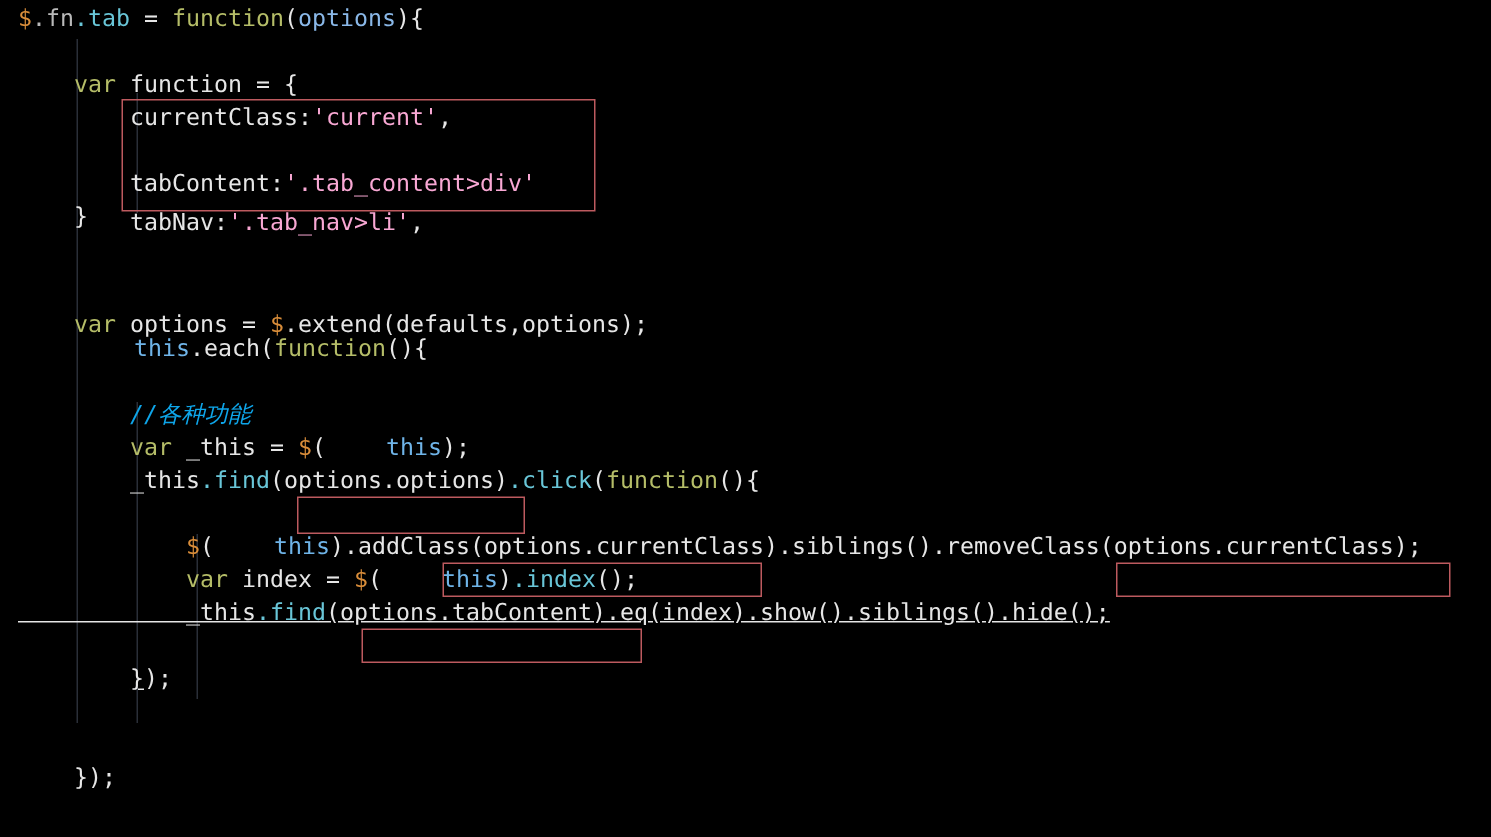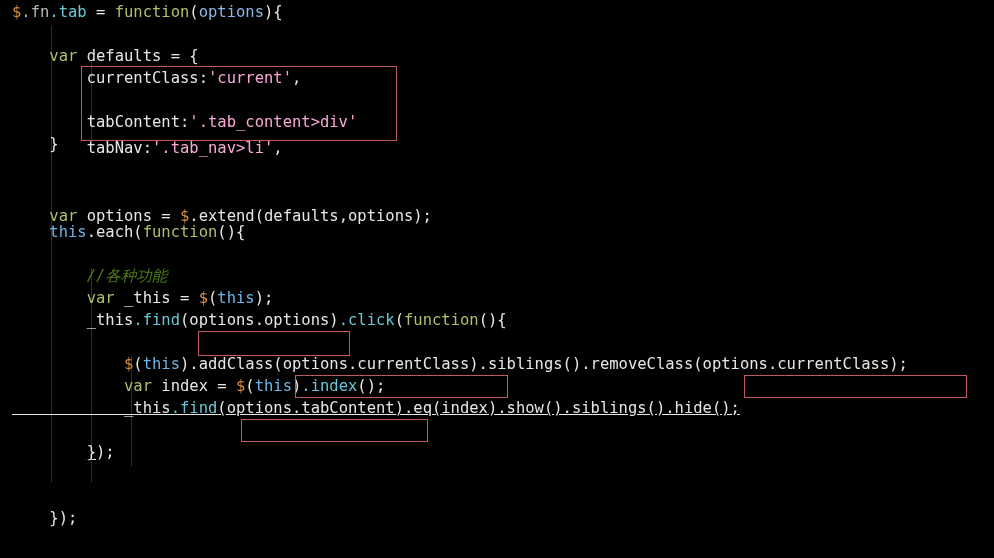--- a/index.html
+++ b/index.html
@@ -35,23 +35,23 @@
     color: #e6e6e6;
   }
 
   
   .t-plain    { color: #e6e6e6; }
   .t-dollar   { color: #d98d3a; }
   .t-prop     { color: #b9b9b9; }
   .t-method   { color: #69c6d8; }
   .t-keyword  { color: #b5bd68; }
   .t-param    { color: #8ab8e8; }
-  .t-this     { color: #6fb4e8; }
+  .t-this     { color: #6fb4e8; margin-left: 40px; }
   .t-string   { color: #f9a8d4; }
-  .t-comment  { color: #4d7c0f; font-style: italic; }
+  .t-comment  { color: #0ea5e9; font-style: italic; }
   .t-underline{ text-decoration: underline; text-underline-offset: 2px; }
 
   
   .indent-guide {
     position: absolute;
     width: 1px;
     background: #2a2f38;
   }
 
   
@@ -68,21 +68,21 @@
 
 <div id="editor">
   <div id="indent-guides">
       <div class="indent-guide" style="left: 51px; top: 26px; height: 456px;"></div>
       <div class="indent-guide" style="left: 91px; top: 62px; height: 80px;"></div>
       <div class="indent-guide" style="left: 91px; top: 268px; height: 214px;"></div>
       <div class="indent-guide" style="left: 131px; top: 356px; height: 110px;"></div>
     </div>
   <div id="code-layer">
       <div class="code-line" style="left: 12px; top: 1px;"><span class="t-dollar">$</span><span class="t-prop">.fn</span><span class="t-method">.tab</span><span class="t-plain"> = </span><span class="t-keyword">function</span><span class="t-plain">(</span><span class="t-param">options</span><span class="t-plain">){</span></div>
-      <div class="code-line" style="left: 12px; top: 45px;"><span class="t-plain">    </span><span class="t-keyword">var</span><span class="t-plain"> defaults = {</span></div>
+      <div class="code-line" style="left: 12px; top: 45px;"><span class="t-plain">    </span><span class="t-keyword">var</span><span class="t-plain"> function = {</span></div>
       <div class="code-line" style="left: 12px; top: 67px;"><span class="t-plain">        </span><span class="t-plain">currentClass:</span><span class="t-string">'current'</span><span class="t-plain">,</span></div>
       <div class="code-line" style="left: 12px; top: 89px; margin-top: 48px;"><span class="t-plain">        </span><span class="t-plain">tabNav:</span><span class="t-string">'.tab_nav&gt;li'</span><span class="t-plain">,</span></div>
       <div class="code-line" style="left: 12px; top: 111px;"><span class="t-plain">        </span><span class="t-plain">tabContent:</span><span class="t-string">'.tab_content&gt;div'</span></div>
       <div class="code-line" style="left: 12px; top: 133px;"><span class="t-plain">    }</span></div>
       <div class="code-line" style="left: 12px; top: 177px; margin-top: 28px;"><span class="t-plain">    </span><span class="t-keyword">var</span><span class="t-plain"> options = </span><span class="t-dollar">$</span><span class="t-plain">.extend(defaults,options);</span></div>
       <div class="code-line" style="left: 12px; top: 221px;"><span class="t-plain">    </span><span class="t-this">this</span><span class="t-plain">.each(</span><span class="t-keyword">function</span><span class="t-plain">(){</span></div>
       <div class="code-line" style="left: 12px; top: 265px;"><span class="t-plain">        </span><span class="t-comment">//各种功能</span></div>
       <div class="code-line" style="left: 12px; top: 287px;"><span class="t-plain">        </span><span class="t-keyword">var</span><span class="t-plain"> _this = </span><span class="t-dollar">$</span><span class="t-plain">(</span><span class="t-this">this</span><span class="t-plain">);</span></div>
       <div class="code-line" style="left: 12px; top: 309px;"><span class="t-plain">        </span><span class="t-plain">_this</span><span class="t-method">.find</span><span class="t-plain">(options.options)</span><span class="t-method">.click</span><span class="t-plain">(</span><span class="t-keyword">function</span><span class="t-plain">(){</span></div>
       <div class="code-line" style="left: 12px; top: 353px;"><span class="t-plain">            </span><span class="t-dollar">$</span><span class="t-plain">(</span><span class="t-this">this</span><span class="t-plain">).addClass(options.currentClass).siblings().removeClass(options.currentClass);</span></div>

